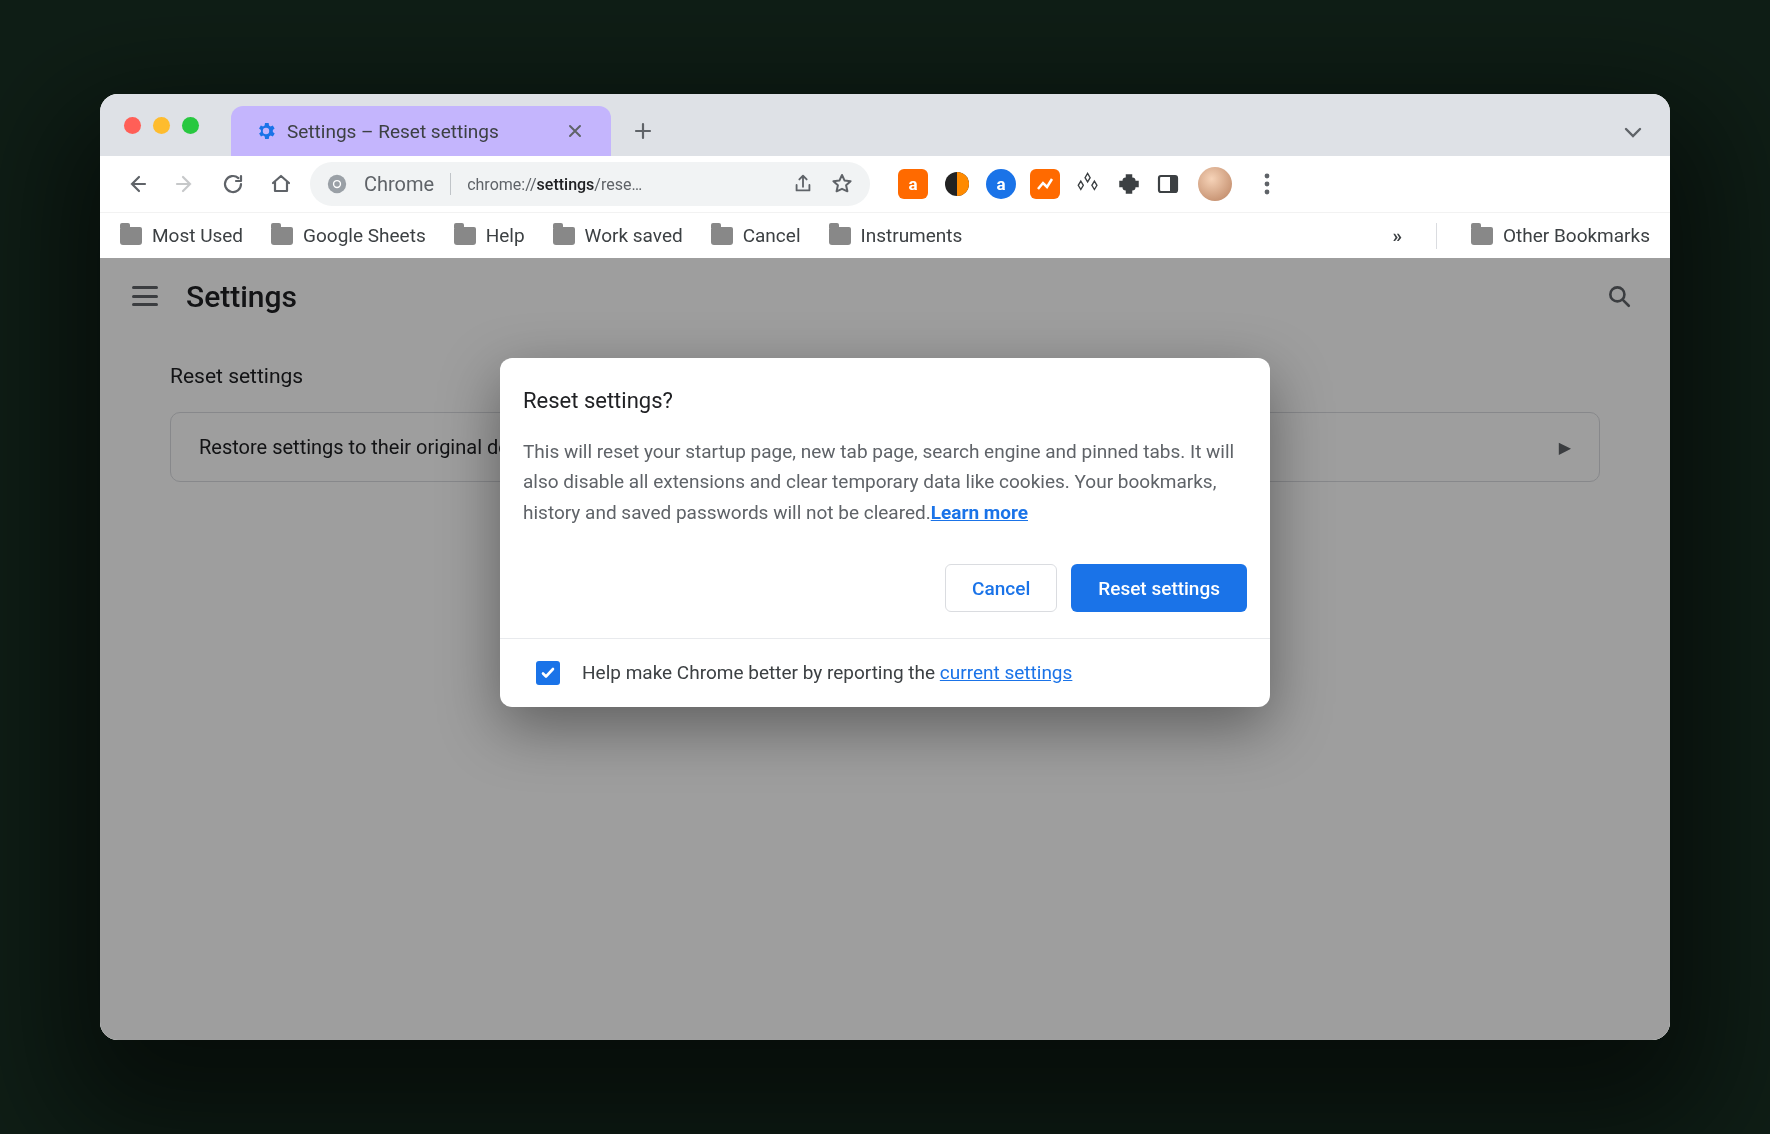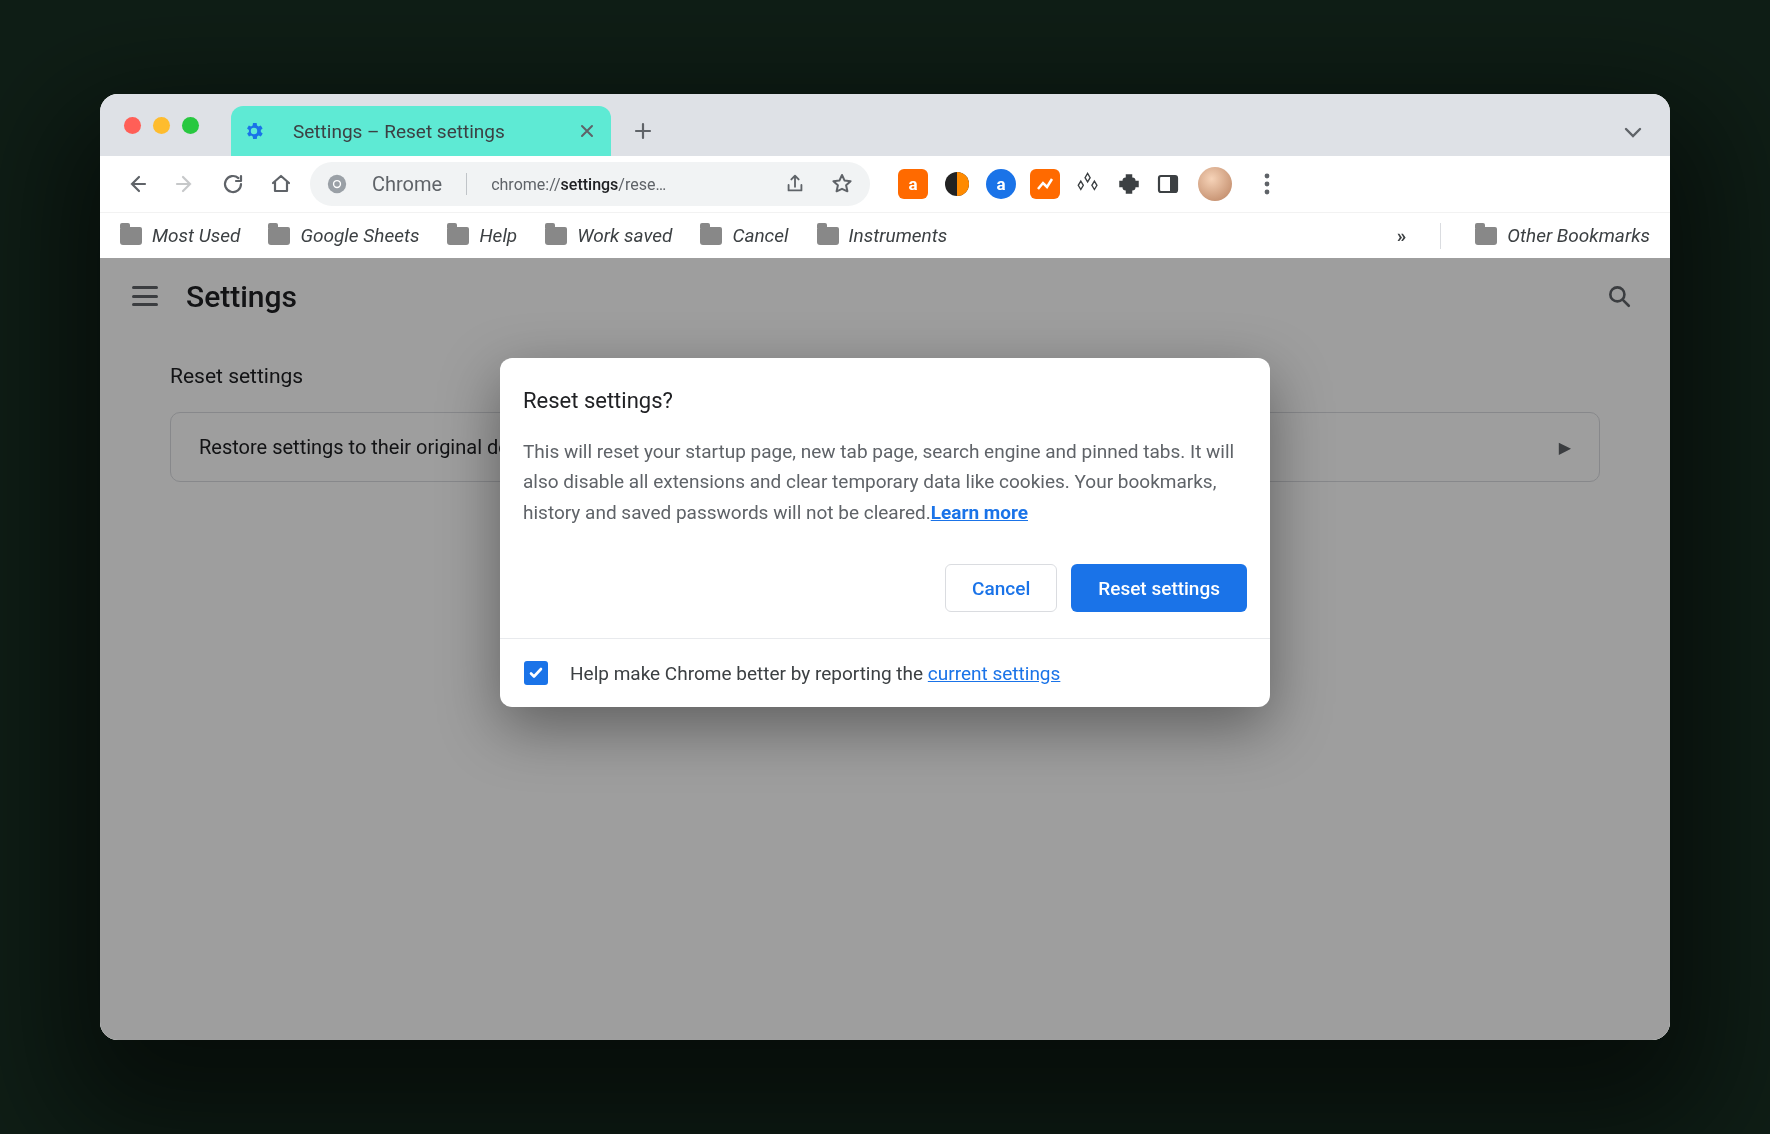--- a/index.html
+++ b/index.html
@@ -2,40 +2,40 @@
 <html><head>
 <meta charset="utf-8">
 <style>
   * { box-sizing: border-box; margin: 0; padding: 0; font-family: -apple-system, BlinkMacSystemFont, "Segoe UI", Roboto, Arial, sans-serif; }
   body { background: #0f1e16; width: 1770px; height: 1134px; display:flex; align-items:center; justify-content:center;}
   .mac-window { width: 1570px; height: 946px; background:#fff; border-radius: 18px; box-shadow: 0 50px 120px 40px rgba(0,0,0,0.55); overflow:hidden; display:flex; flex-direction:column;}
   .tab-strip { height: 62px; background:#dee1e6; display:flex; align-items:flex-end; padding: 0 8px 0 24px;}
   .traffic { display:flex; gap:12px; align-items:center; height:100%; margin-right: 32px;}
   .dot { width:17px; height:17px; border-radius:50%;}
   .dot.red{background:#ff5f57;}.dot.yel{background:#febc2e;}.dot.grn{background:#28c840;}
-  .tab { height: 50px; background:#5eead4; border-radius: 12px 12px 0 0; display:flex; align-items:center; padding: 0 12px; gap:28px; min-width: 380px; position:relative;}
+  .tab { height: 50px; background:#c4b5fd; border-radius: 12px 12px 0 0; display:flex; align-items:center; padding: 0 24px; gap:10px; min-width: 380px; position:relative;}
   .tab-title { font-size: 19px; color:#3c4043; flex:1; white-space:nowrap; overflow:hidden; text-overflow:ellipsis;}
   .tab-close { color:#5f6368; font-size:22px; cursor:pointer; padding:4px;}
   .gear-icon-svg { width:22px; height:22px;}
   .newtab { width:40px; height:40px; display:flex; align-items:center; justify-content:center; margin-left:12px; margin-bottom:5px; color:#5f6368;}
   .tabs-chevron { margin-left:auto; margin-right:20px; margin-bottom:18px; color:#5f6368;}
   .toolbar { height: 56px; background:#fff; display:flex; align-items:center; padding: 0 18px; gap: 10px;}
   .tbtn { width:38px; height:38px; display:flex; align-items:center; justify-content:center; color:#5f6368; border-radius:50%;}
   .tbtn.disabled{opacity:0.35;}
-  .omnibox { flex:0 0 auto; height:44px; background:#f1f3f4; border-radius:22px; display:flex; align-items:center; padding: 0 16px; gap:24px; width: 560px;}
+  .omnibox { flex:0 0 auto; height:44px; background:#f1f3f4; border-radius:22px; display:flex; align-items:center; padding: 0 16px; gap:16px; width: 560px;}
   .omni-chrome { display:flex; align-items:center; gap:10px; color:#5f6368; font-size:20px;}
   .omni-sep { width:1px; height:22px; background:#c0c4c8;}
   .omni-url { font-size:16px; color:#5f6368; white-space:nowrap; overflow:hidden;}
   .omni-url b { color:#202124; font-weight:500;}
   .ext-row { display:flex; align-items:center; gap:14px; margin-left:18px;}
   .ext { width:30px; height:30px; border-radius:6px; display:flex; align-items:center; justify-content:center; font-weight:bold; color:#fff; font-size:17px;}
   .avatar { width:34px; height:34px; border-radius:50%; background: radial-gradient(circle at 40% 35%, #f6d3b8, #b9805e); margin-left:8px;}
   .menu-dots { margin-left:6px;}
   .bookmark-bar { height:46px; background:#fff; border-top:1px solid #f2f2f2; display:flex; align-items:center; padding: 0 20px; gap: 28px; font-size:19px; color:#3c4043;}
-  .bm { display:flex; align-items:center; gap:10px; white-space:nowrap;font-style:italic;}
+  .bm { display:flex; align-items:center; gap:10px; white-space:nowrap;}
   .folder-icon { width:22px; height:18px; background:#888; border-radius:2px 2px 3px 3px; position:relative;}
   .folder-icon::before { content:''; position:absolute; top:-4px; left:0; width:10px; height:5px; background:#888; border-radius:2px 2px 0 0;}
   .bm-overflow { color:#3c4043; font-weight:bold; margin-left:auto;}
   .bm-div { width:1px; height:26px; background:#dadce0; margin: 0 6px;}
   .content { flex:1; position:relative; background:#fff;}
   .settings-header { height:76px; display:flex; align-items:center; padding: 0 32px; gap: 28px;}
   .hamb { width:26px; height:20px; display:flex; flex-direction:column; justify-content:space-between;}
   .hamb span{height:3px; background:#5f6368; border-radius:2px;}
   .settings-title { font-size:30px; font-weight:500; color:#202124;}
   .search-btn { margin-left:auto;}
@@ -47,21 +47,21 @@
   .scrim { position:absolute; inset:0; background:rgba(0,0,0,0.38); display:flex; align-items:flex-start; justify-content:center; padding-top: 100px;}
   .dialog { width: 770px; background:#fff; border-radius:12px; box-shadow: 0 20px 60px rgba(0,0,0,0.4); overflow:hidden;}
   .dlg-pad { padding: 30px 23px 26px;}
   .dlg-title { font-size:22px; color:#202124; margin-bottom: 24px;}
   .dlg-body { font-size:19px; line-height:1.6; color:#5f6368;}
   .dlg-body a { color:#1a73e8; text-decoration:underline;font-weight:bold;}
   .dlg-actions { display:flex; justify-content:flex-end; gap:14px; margin-top: 36px;}
   .btn { height:48px; padding: 0 26px; border-radius:6px; font-size:19px; font-weight:500; display:flex; align-items:center; cursor:pointer; border:1px solid transparent;}
   .btn.outline { border-color:#dadce0; color:#1a73e8; background:#fff;}
   .btn.primary { background:#1a73e8; color:#fff;}
-  .dlg-foot { border-top:1px solid #e8eaed; padding: 22px 24px; display:flex; align-items:center; gap: 22px; font-size:19px; color:#3c4043;}
+  .dlg-foot { border-top:1px solid #e8eaed; padding: 22px 36px; display:flex; align-items:flex-start; gap: 22px; font-size:19px; color:#3c4043;}
   .chk { width:24px; height:24px; background:#1a73e8; border-radius:3px; display:flex; align-items:center; justify-content:center;}
   .dlg-foot a { color:#1a73e8; text-decoration:underline;}
   svg { display:block; }
 </style>
 </head>
 <body>
 
 <div class="mac-window">
 
   <div class="tab-strip">

